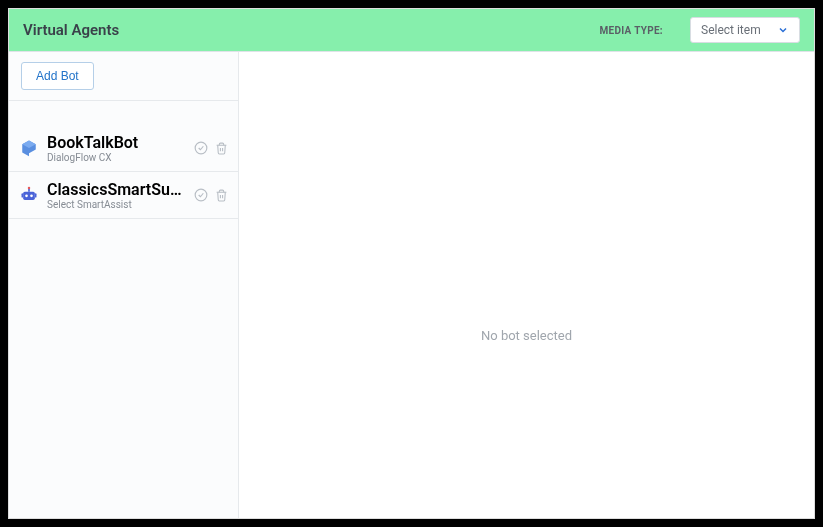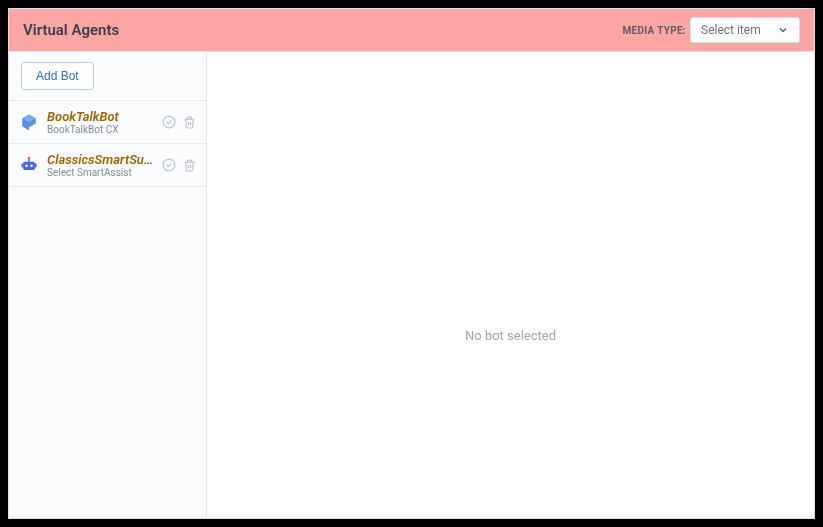--- a/index.html
+++ b/index.html
@@ -20,32 +20,32 @@
       height: 100%;
       display: flex;
       flex-direction: column;
       border: 1px solid #ddd;
     }
     .header {
       display: flex;
       align-items: center;
       justify-content: space-between;
       padding: 8px 14px;
-      background: #fca5a5;
+      background: #86efac;
       border-bottom: 1px solid #dfe3e8;
     }
     .header-title {
       font-size: 15px;
       font-weight: 600;
       color: #3a414a;
     }
     .header-right {
       display: flex;
       align-items: center;
-      gap: 4px;
+      gap: 27px;
     }
     .media-type-label {
       font-size: 10px;
       font-weight: 700;
       color: #5a5f66;
       letter-spacing: 0.3px;
     }
     .media-select {
       display: flex;
       align-items: center;
@@ -66,25 +66,26 @@
       color: #2a6fd6;
       display: flex;
       align-items: center;
     }
     .body {
       display: flex;
       flex: 1;
       min-height: 0;
     }
     .sidebar {
-      width: 198px;
+      width: 230px;
       border-right: 1px solid #e6e9ec;
       background: #fbfcfd;
       display: flex;
       flex-direction: column;
+      gap: 24px;
     }
     .sidebar-top {
       padding: 10px 12px;
       border-bottom: 1px solid #e6e9ec;
     }
     .add-bot-button {
       background: #fff;
       border: 1px solid #b5cfe8;
       color: #2273c9;
       font-size: 12px;
@@ -110,27 +111,26 @@
       flex-shrink: 0;
       display: flex;
       align-items: center;
       justify-content: center;
     }
     .bot-text {
       flex: 1;
       min-width: 0;
     }
     .bot-name {
-      font-size: 13px;
+      font-size: 16px;
       font-weight: 600;
-      color: #a16207;
+      color: #000000;
       white-space: nowrap;
       overflow: hidden;
       text-overflow: ellipsis;
-      font-style: italic;
     }
     .bot-subtitle {
       font-size: 10px;
       color: #868c94;
       white-space: nowrap;
       overflow: hidden;
       text-overflow: ellipsis;
     }
     .bot-actions {
       display: flex;
@@ -186,21 +186,21 @@
 
         <div class="bot-item">
           <span class="bot-icon">
             <svg width="18" height="18" viewBox="0 0 24 24">
               <polygon points="12,2 21,7 21,14 12,19 12,23 3,18 3,7" fill="#5a8fe0"></polygon>
               <polygon points="12,2 21,7 12,12 3,7" fill="#7babf0"></polygon>
             </svg>
           </span>
           <div class="bot-text">
             <div class="bot-name">BookTalkBot</div>
-            <div class="bot-subtitle">BookTalkBot CX</div>
+            <div class="bot-subtitle">DialogFlow CX</div>
           </div>
           <div class="bot-actions">
             <span class="bot-action-icon">
               <svg width="14" height="14" viewBox="0 0 24 24" fill="none" stroke="currentColor" stroke-width="2">
                 <circle cx="12" cy="12" r="10"></circle>
                 <polyline points="8 12 11 15 16 9"></polyline>
               </svg>
             </span>
             <span class="bot-action-icon">
               <svg width="13" height="13" viewBox="0 0 24 24" fill="none" stroke="currentColor" stroke-width="2">

